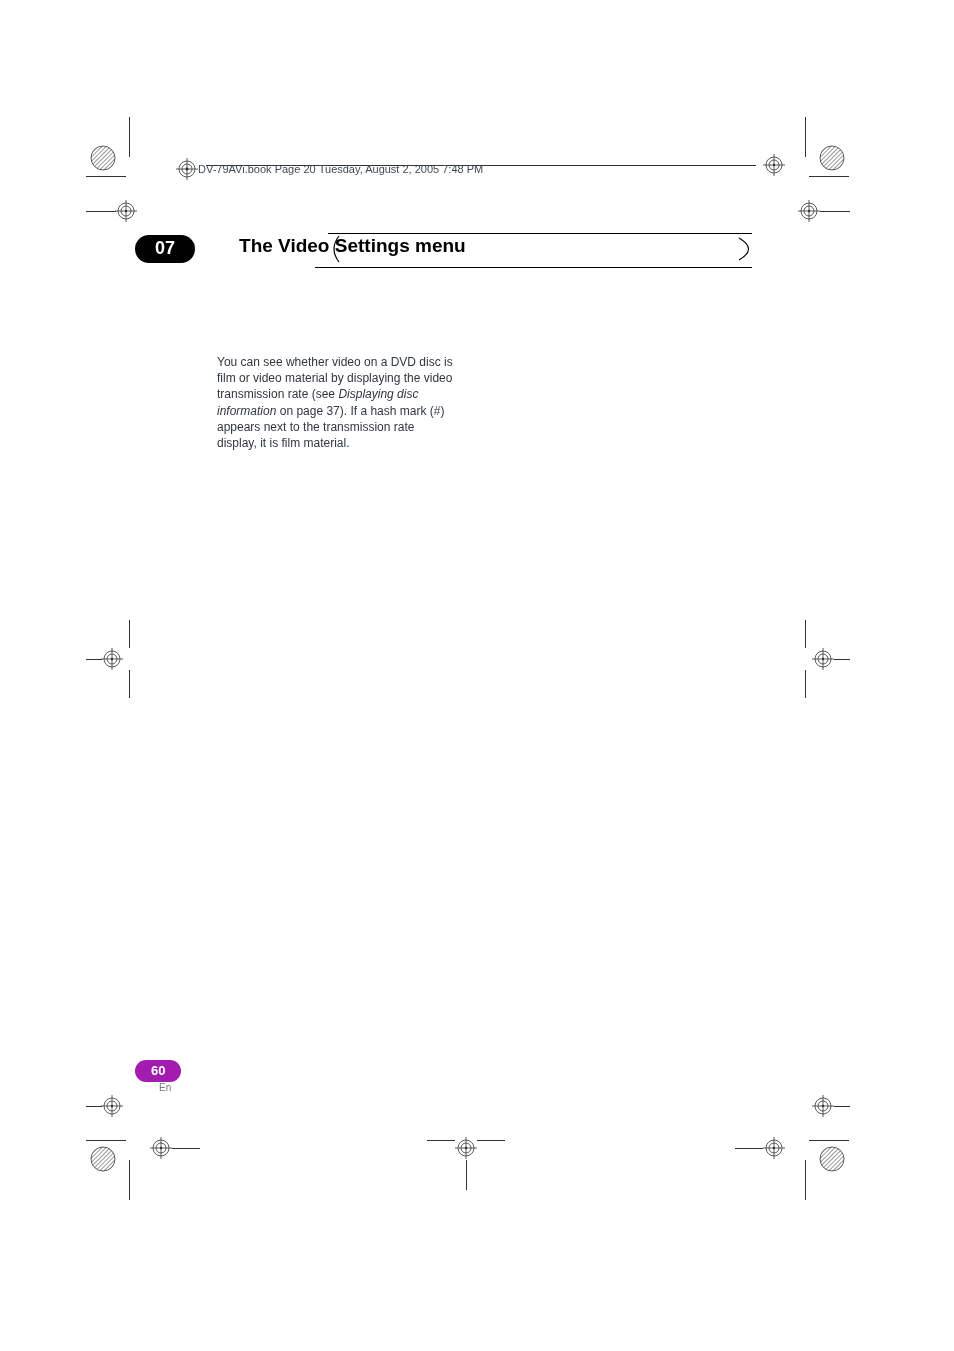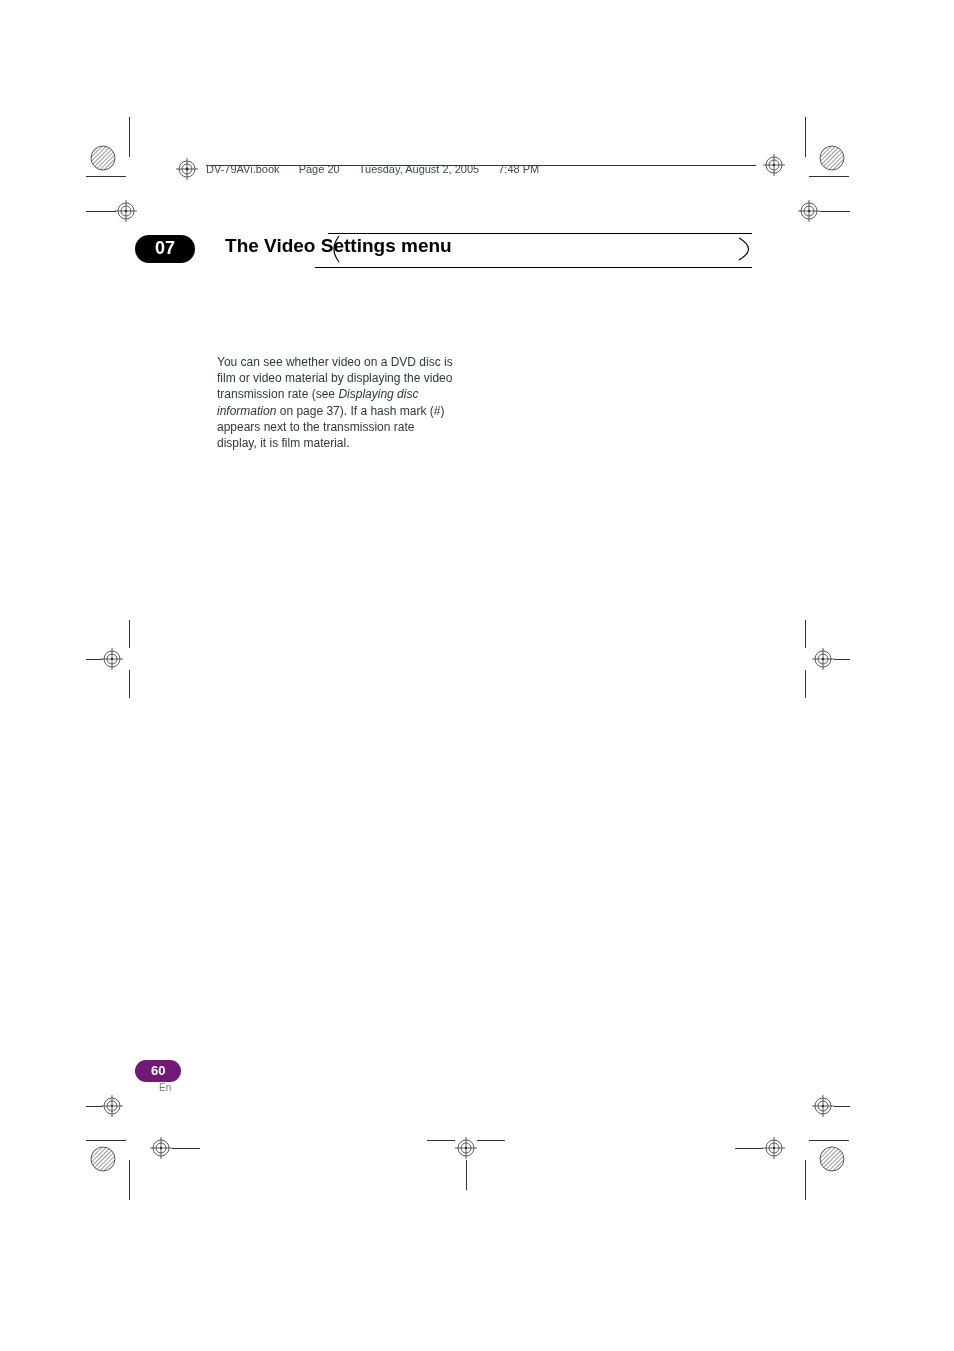--- a/index.html
+++ b/index.html
@@ -20,21 +20,21 @@
     width: 550px;
     height: 1px;
     background: #333;
   }
   .filename-row {
     position: absolute;
     left: 176px;
     top: 158px;
     display: flex;
     align-items: center;
-    gap: 8px;
+    gap: 0;
     font-size: 11px;
     color: #3e4a54;
   }
 
   
   .crosshair {
     position: relative;
     width: 22px;
     height: 22px;
     flex-shrink: 0;
@@ -66,21 +66,21 @@
     color: #fff;
     font-weight: 700;
     font-size: 18px;
     padding: 3px 20px 4px 20px;
     border-radius: 14px;
     z-index: 2;
   }
   .heading-title {
     font-weight: 700;
     font-size: 19px;
-    margin-left: 30px;
+    margin-left: 44px;
     color: #000;
   }
   .heading-cap {
     position: absolute;
     right: 0;
     top: 50%;
     transform: translateY(-50%);
     width: 22px;
     height: 24px;
   }
@@ -122,21 +122,21 @@
     color: #2e3840;
     font-weight: 300;
   }
   .body-col em { font-style: italic; }
 
   
   .pagenum-pill {
     position: absolute;
     left: 135px;
     top: 1060px;
-    background: #701a75;
+    background: #a21caf;
     color: #fff;
     font-weight: 700;
     font-size: 13px;
     padding: 3px 16px 4px;
     border-radius: 12px;
     text-align: center;
   }
   .lang-label {
     position: absolute;
     left: 159px;

